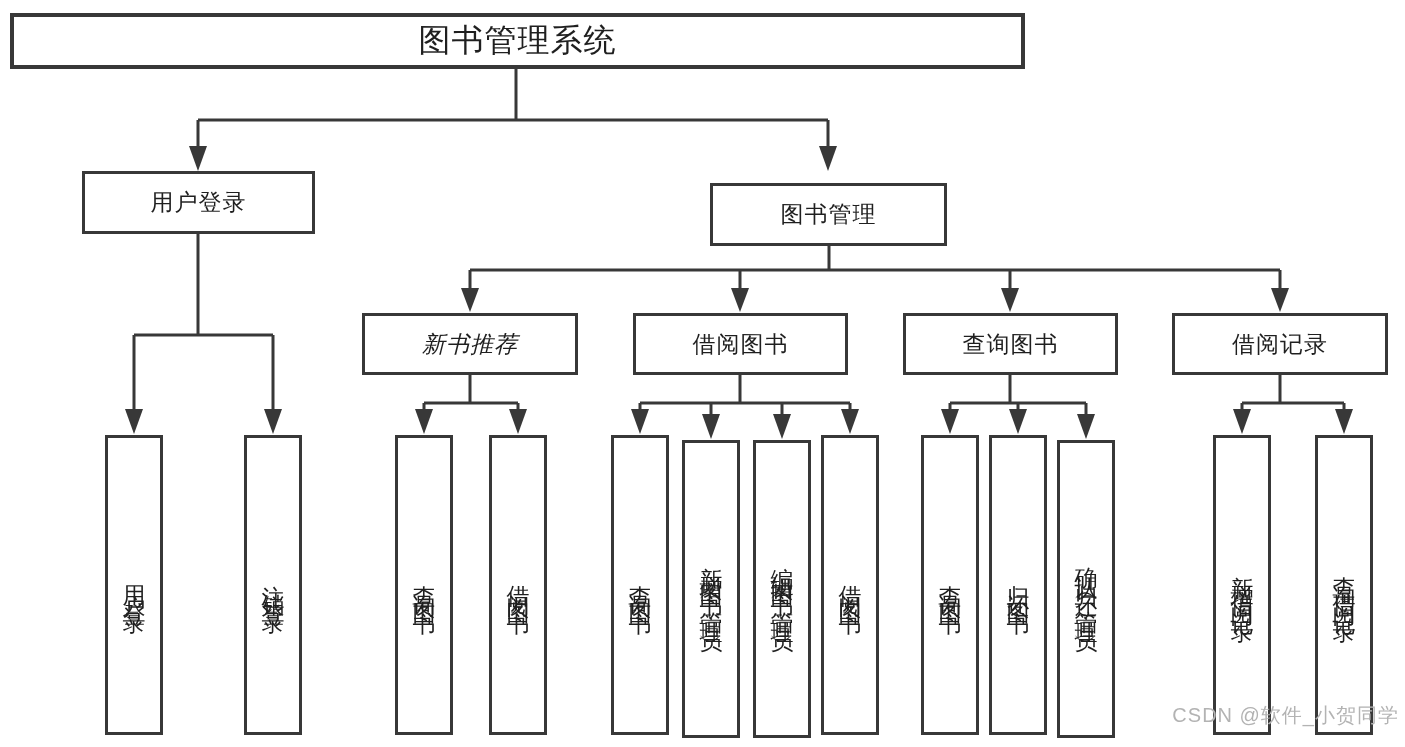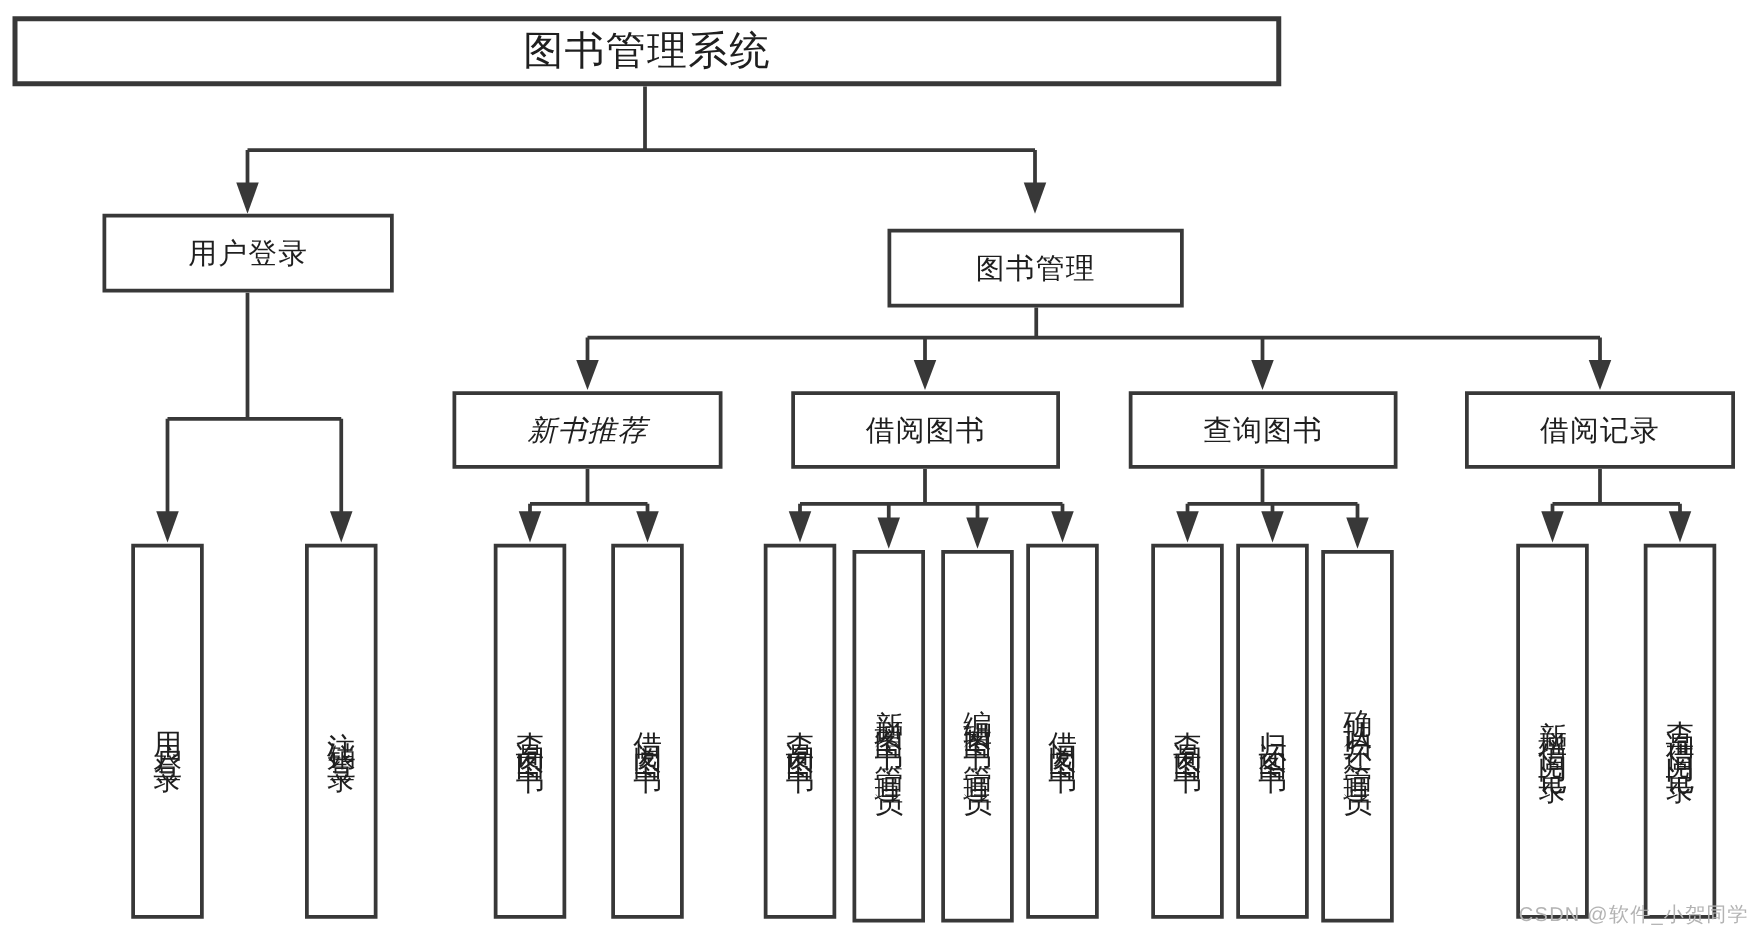--- a/index.html
+++ b/index.html
@@ -59,22 +59,22 @@
     text-orientation: mixed;
     color: var(--text);
     font-size: 23px;
     line-height: 1;
     letter-spacing: 9px;
     white-space: nowrap;
   }
   .watermark {
     position: absolute;
     right: 6px;
-    bottom: 4px;
-    font-size: 16px;
+    bottom: 18px;
+    font-size: 20px;
     color: var(--watermark);
     letter-spacing: 1px;
     pointer-events: none;
   }
 </style>
 </head>
 <body>
 
 <div class="canvas">
 

